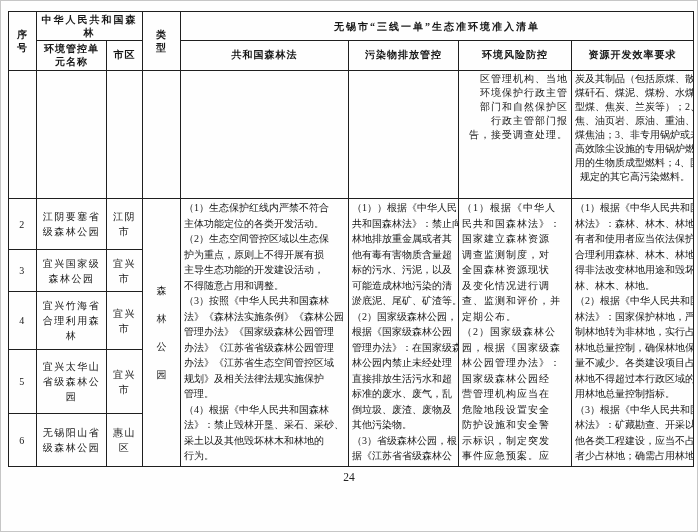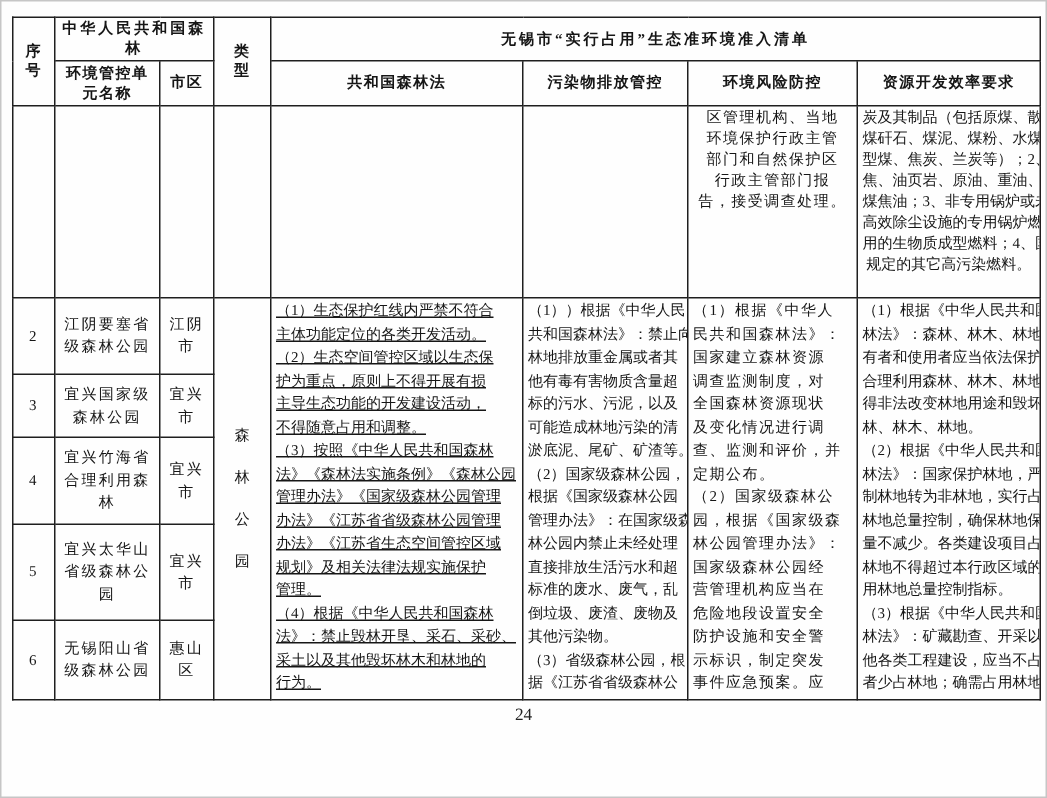--- a/index.html
+++ b/index.html
@@ -30,30 +30,30 @@
     white-space:pre-line;line-height:13px;font-size:10px;
     letter-spacing:1px;
   }
   td.hd-big{font-size:10.5px;letter-spacing:2px;}
   td.c{ text-align:center;vertical-align:middle;white-space:pre-line;
         line-height:15px;font-size:9.5px;letter-spacing:1.5px;}
   td.txt{
     vertical-align:top;text-align:left;white-space:pre;
     line-height:15.5px;
   }
-  td.txt-cont{vertical-align:top;text-align:center;white-space:pre;line-height:14px;}
-  td.col-spatial{font-size:9.8px;text-decoration:underline;}
+  td.txt-cont{vertical-align:top;text-align:right;white-space:pre;line-height:14px;}
+  td.col-spatial{font-size:9.8px;}
   td.col-pollutant{font-size:9.2px;}
   td.col-risk{font-size:10.2px;letter-spacing:1px;}
   td.col-resource{font-size:8.6px;}
   td.type-v{
     text-align:center;vertical-align:middle;white-space:pre-line;
     line-height:28px;font-size:10.5px;font-weight:normal;
   }
-  tr.r-hd1{height:18px;} tr.r-hd2{height:30px;}
+  tr.r-hd1{height:18px;} tr.r-hd2{height:30px;font-family:Liberation Mono, monospace;}
   tr.r-cont{height:128px;}
   tr.r-2{height:51px;} tr.r-3{height:42px;} tr.r-4{height:58px;}
   tr.r-5{height:64px;} tr.r-6{height:53px;}
   .page-num{
     position:absolute;left:0;right:0;top:470px;
     text-align:center;font-size:11.5px;color:#222;
   }
 </style>
 </head>
 <body>
@@ -72,21 +72,21 @@
         <col style="width:122px">
     </colgroup>
 
     <tbody>
         <tr class="r-hd1">
       <td class="hd" rowspan="2">序
 号</td>
       <td class="hd hd-big" colspan="2">中华人民共和国森林</td>
       <td class="hd" rowspan="2">类
 型</td>
-      <td class="hd hd-big" colspan="4">无锡市“实行占用”生态准环境准入清单</td>
+      <td class="hd hd-big" colspan="4">无锡市“三线一单”生态准环境准入清单</td>
     </tr>
     <tr class="r-hd2">
       <td class="hd">环境管控单
 元名称</td>
       <td class="hd">市区</td>
       <td class="hd">共和国森林法</td>
       <td class="hd">污染物排放管控</td>
       <td class="hd">环境风险防控</td>
       <td class="hd">资源开发效率要求</td>
     </tr>

